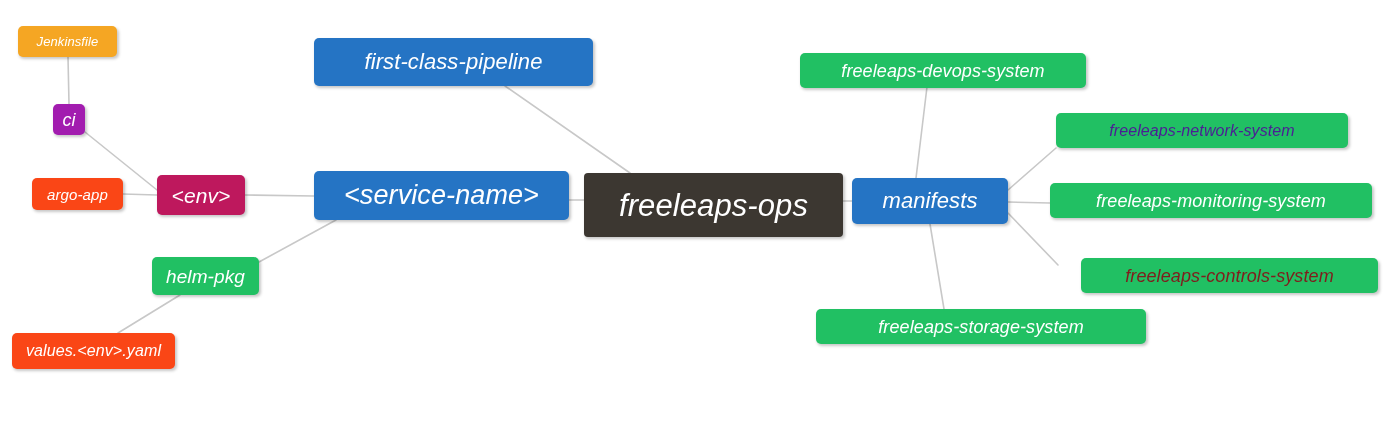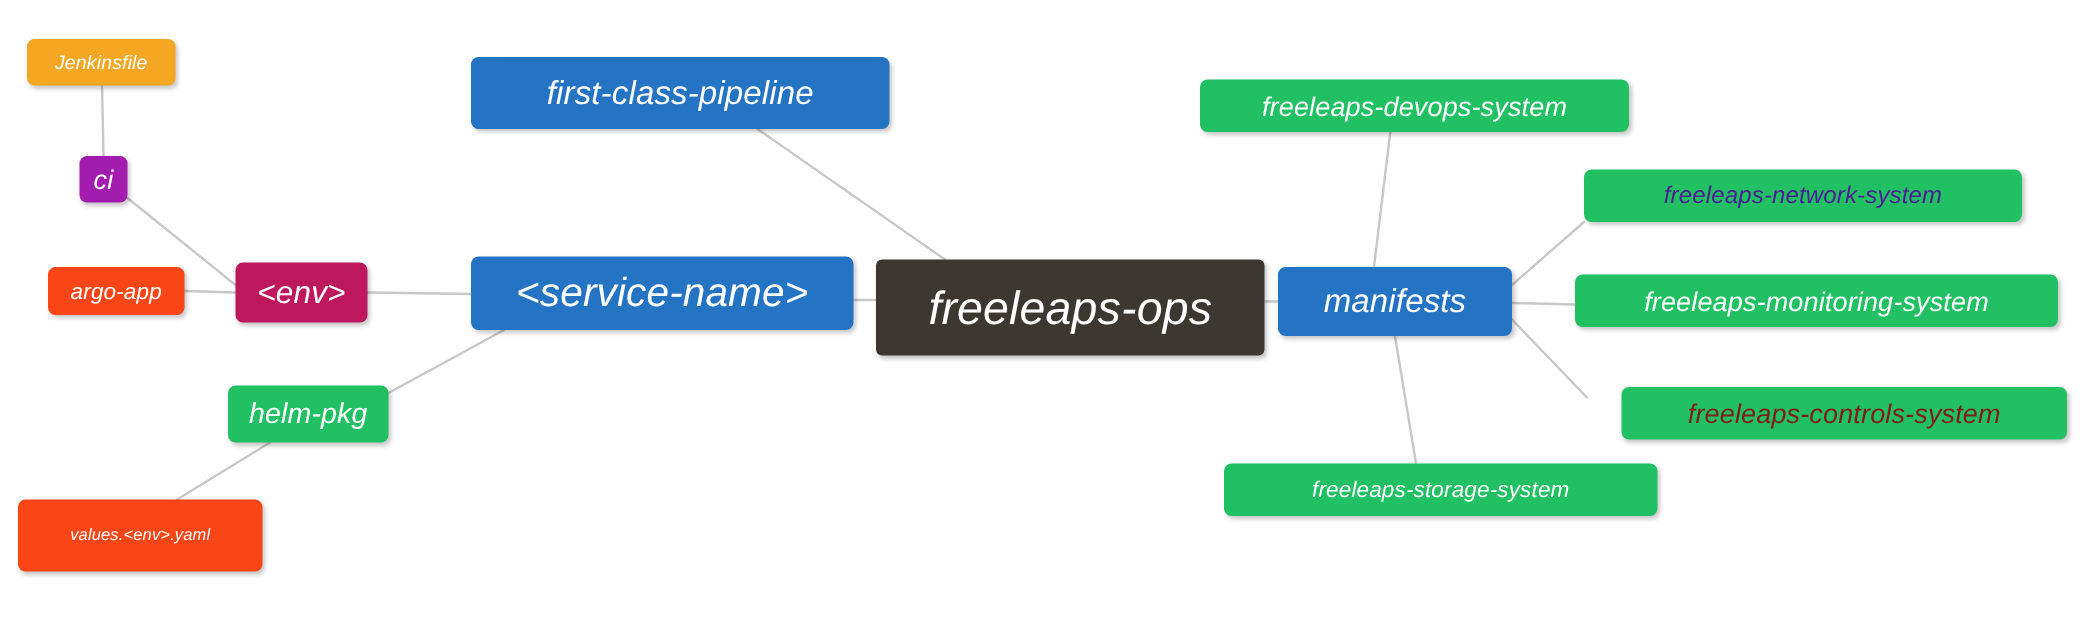--- a/index.html
+++ b/index.html
@@ -63,24 +63,24 @@
       <line x1="1050" y1="203" x2="1008" y2="202" stroke="#c8c8c8" stroke-width="1.6" stroke-linecap="round"></line>
       <line x1="1058" y1="265" x2="1008" y2="213" stroke="#c8c8c8" stroke-width="1.6" stroke-linecap="round"></line>
       <line x1="944" y1="309" x2="930" y2="224" stroke="#c8c8c8" stroke-width="1.6" stroke-linecap="round"></line>
     </svg>
   <div id="node-layer">
       <div class="node" style="left: 18px; top: 26px; width: 99px; height: 31px; background: rgb(245, 166, 35); font-size: 13px; color: rgb(255, 255, 255);">Jenkinsfile</div>
       <div class="node" style="left: 53px; top: 104px; width: 32px; height: 31px; background: #a21caf; font-size: 18px; color: rgb(255, 255, 255);">ci</div>
       <div class="node" style="left: 32px; top: 178px; width: 91px; height: 32px; background: rgb(250, 70, 22); font-size: 15px; color: rgb(255, 255, 255);">argo-app</div>
       <div class="node" style="left: 157px; top: 175px; width: 88px; height: 40px; background: #be185d; font-size: 21px; color: rgb(255, 255, 255);">&lt;env&gt;</div>
       <div class="node" style="left: 152px; top: 257px; width: 107px; height: 38px; background: rgb(33, 192, 99); font-size: 19px; color: rgb(255, 255, 255);">helm-pkg</div>
-      <div class="node" style="left: 12px; top: 333px; width: 163px; height: 48px; background: rgb(250, 70, 22); font-size: 11px; color: rgb(255, 255, 255);">values.&lt;env&gt;.yaml</div>
+      <div class="node" style="left: 12px; top: 333px; width: 163px; height: 36px; background: rgb(250, 70, 22); font-size: 16px; color: rgb(255, 255, 255);">values.&lt;env&gt;.yaml</div>
       <div class="node" style="left: 314px; top: 38px; width: 279px; height: 48px; background: rgb(37, 116, 196); font-size: 22px; color: rgb(255, 255, 255);">first-class-pipeline</div>
       <div class="node" style="left: 314px; top: 171px; width: 255px; height: 49px; background: rgb(37, 116, 196); font-size: 27px; color: rgb(255, 255, 255);">&lt;service-name&gt;</div>
       <div class="node node-root" style="left: 584px; top: 173px; width: 259px; height: 64px; background: rgb(60, 55, 49); font-size: 31px; color: rgb(255, 255, 255);">freeleaps-ops</div>
       <div class="node" style="left: 852px; top: 178px; width: 156px; height: 46px; background: rgb(37, 116, 196); font-size: 22px; color: rgb(255, 255, 255);">manifests</div>
       <div class="node" style="left: 800px; top: 27px; width: 286px; height: 35px; background: rgb(33, 192, 99); font-size: 18px; color: rgb(255, 255, 255); margin-top: 26px;">freeleaps-devops-system</div>
       <div class="node" style="left: 1056px; top: 113px; width: 292px; height: 35px; background: rgb(33, 192, 99); font-size: 16px; color: #4c1d95;">freeleaps-network-system</div>
       <div class="node" style="left: 1050px; top: 183px; width: 322px; height: 35px; background: rgb(33, 192, 99); font-size: 18px; color: rgb(255, 255, 255);">freeleaps-monitoring-system</div>
       <div class="node" style="left: 1058px; top: 258px; width: 297px; height: 35px; background: rgb(33, 192, 99); font-size: 18px; color: #7f1d1d; margin-left: 23px;">freeleaps-controls-system</div>
-      <div class="node" style="left: 816px; top: 309px; width: 289px; height: 35px; background: rgb(33, 192, 99); font-size: 15px; color: rgb(255, 255, 255);">freeleaps-storage-system</div>
+      <div class="node" style="left: 816px; top: 309px; width: 330px; height: 35px; background: rgb(33, 192, 99); font-size: 18px; color: rgb(255, 255, 255);">freeleaps-storage-system</div>
     </div>
 </div>
 
 </body></html>

